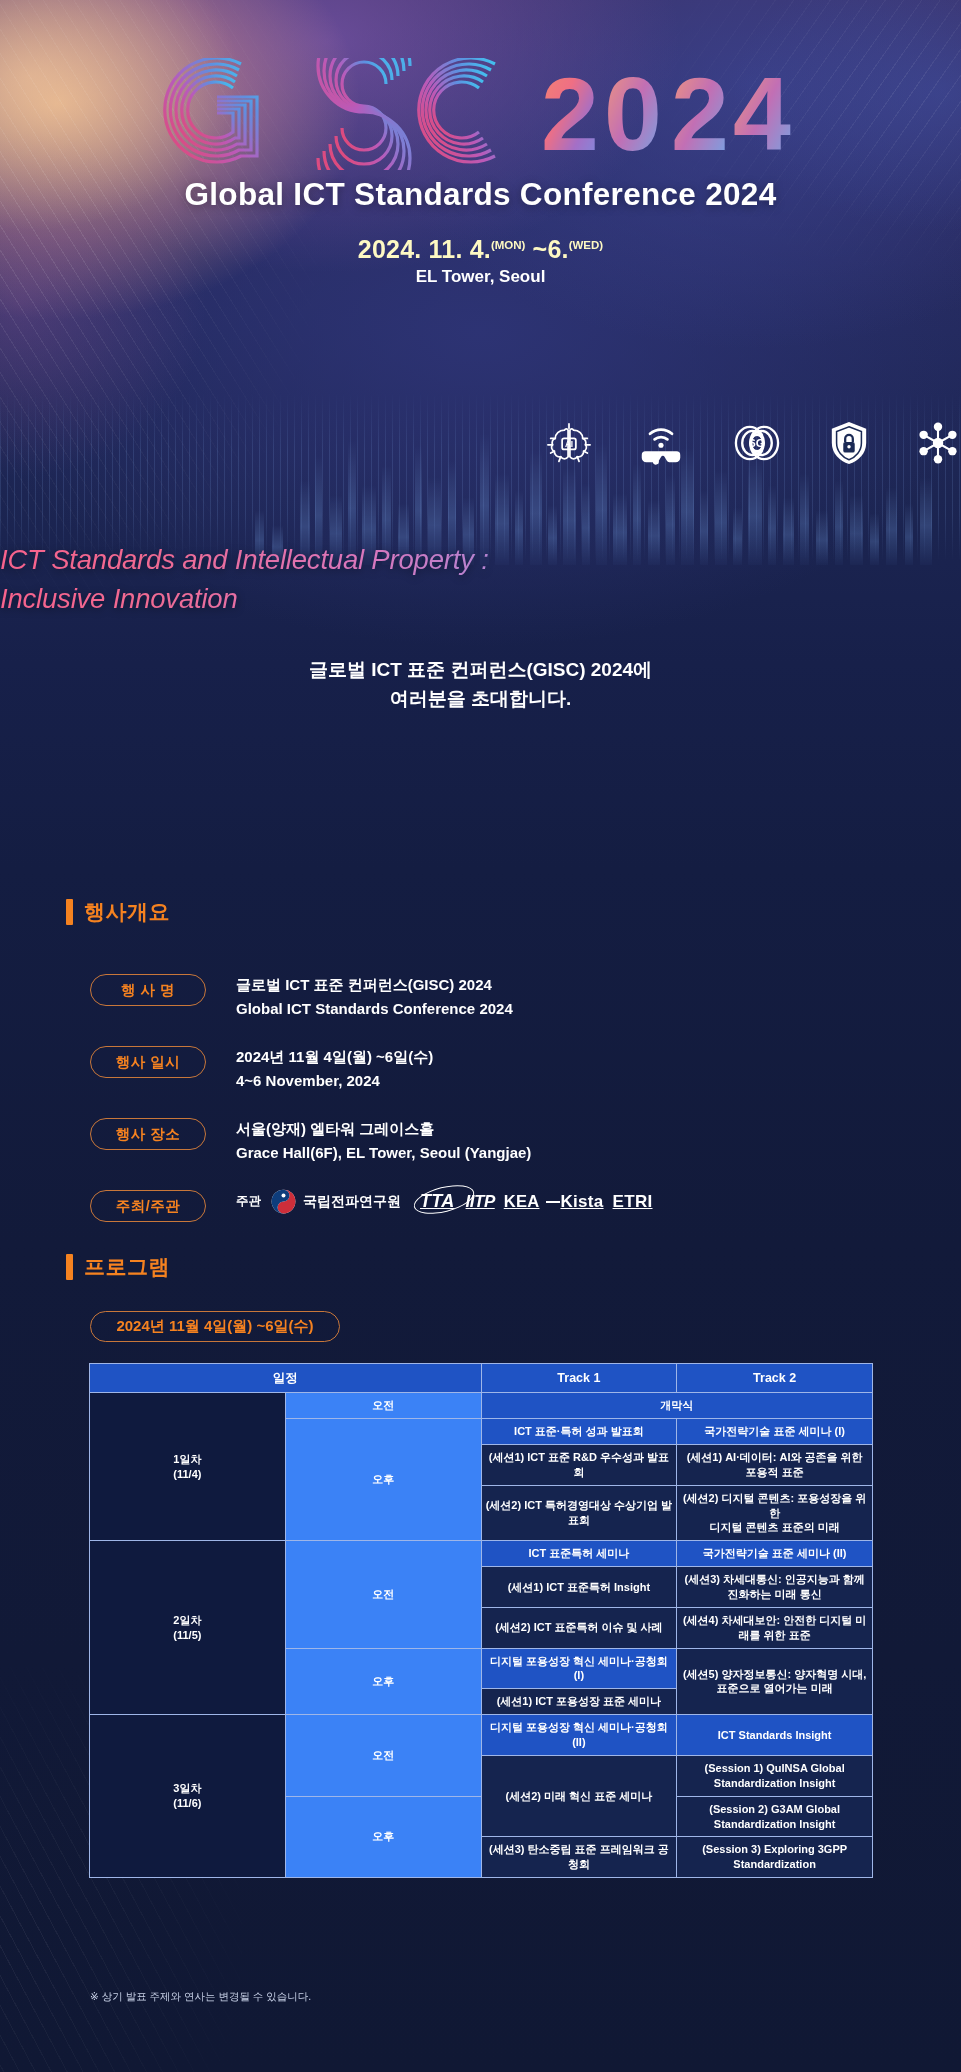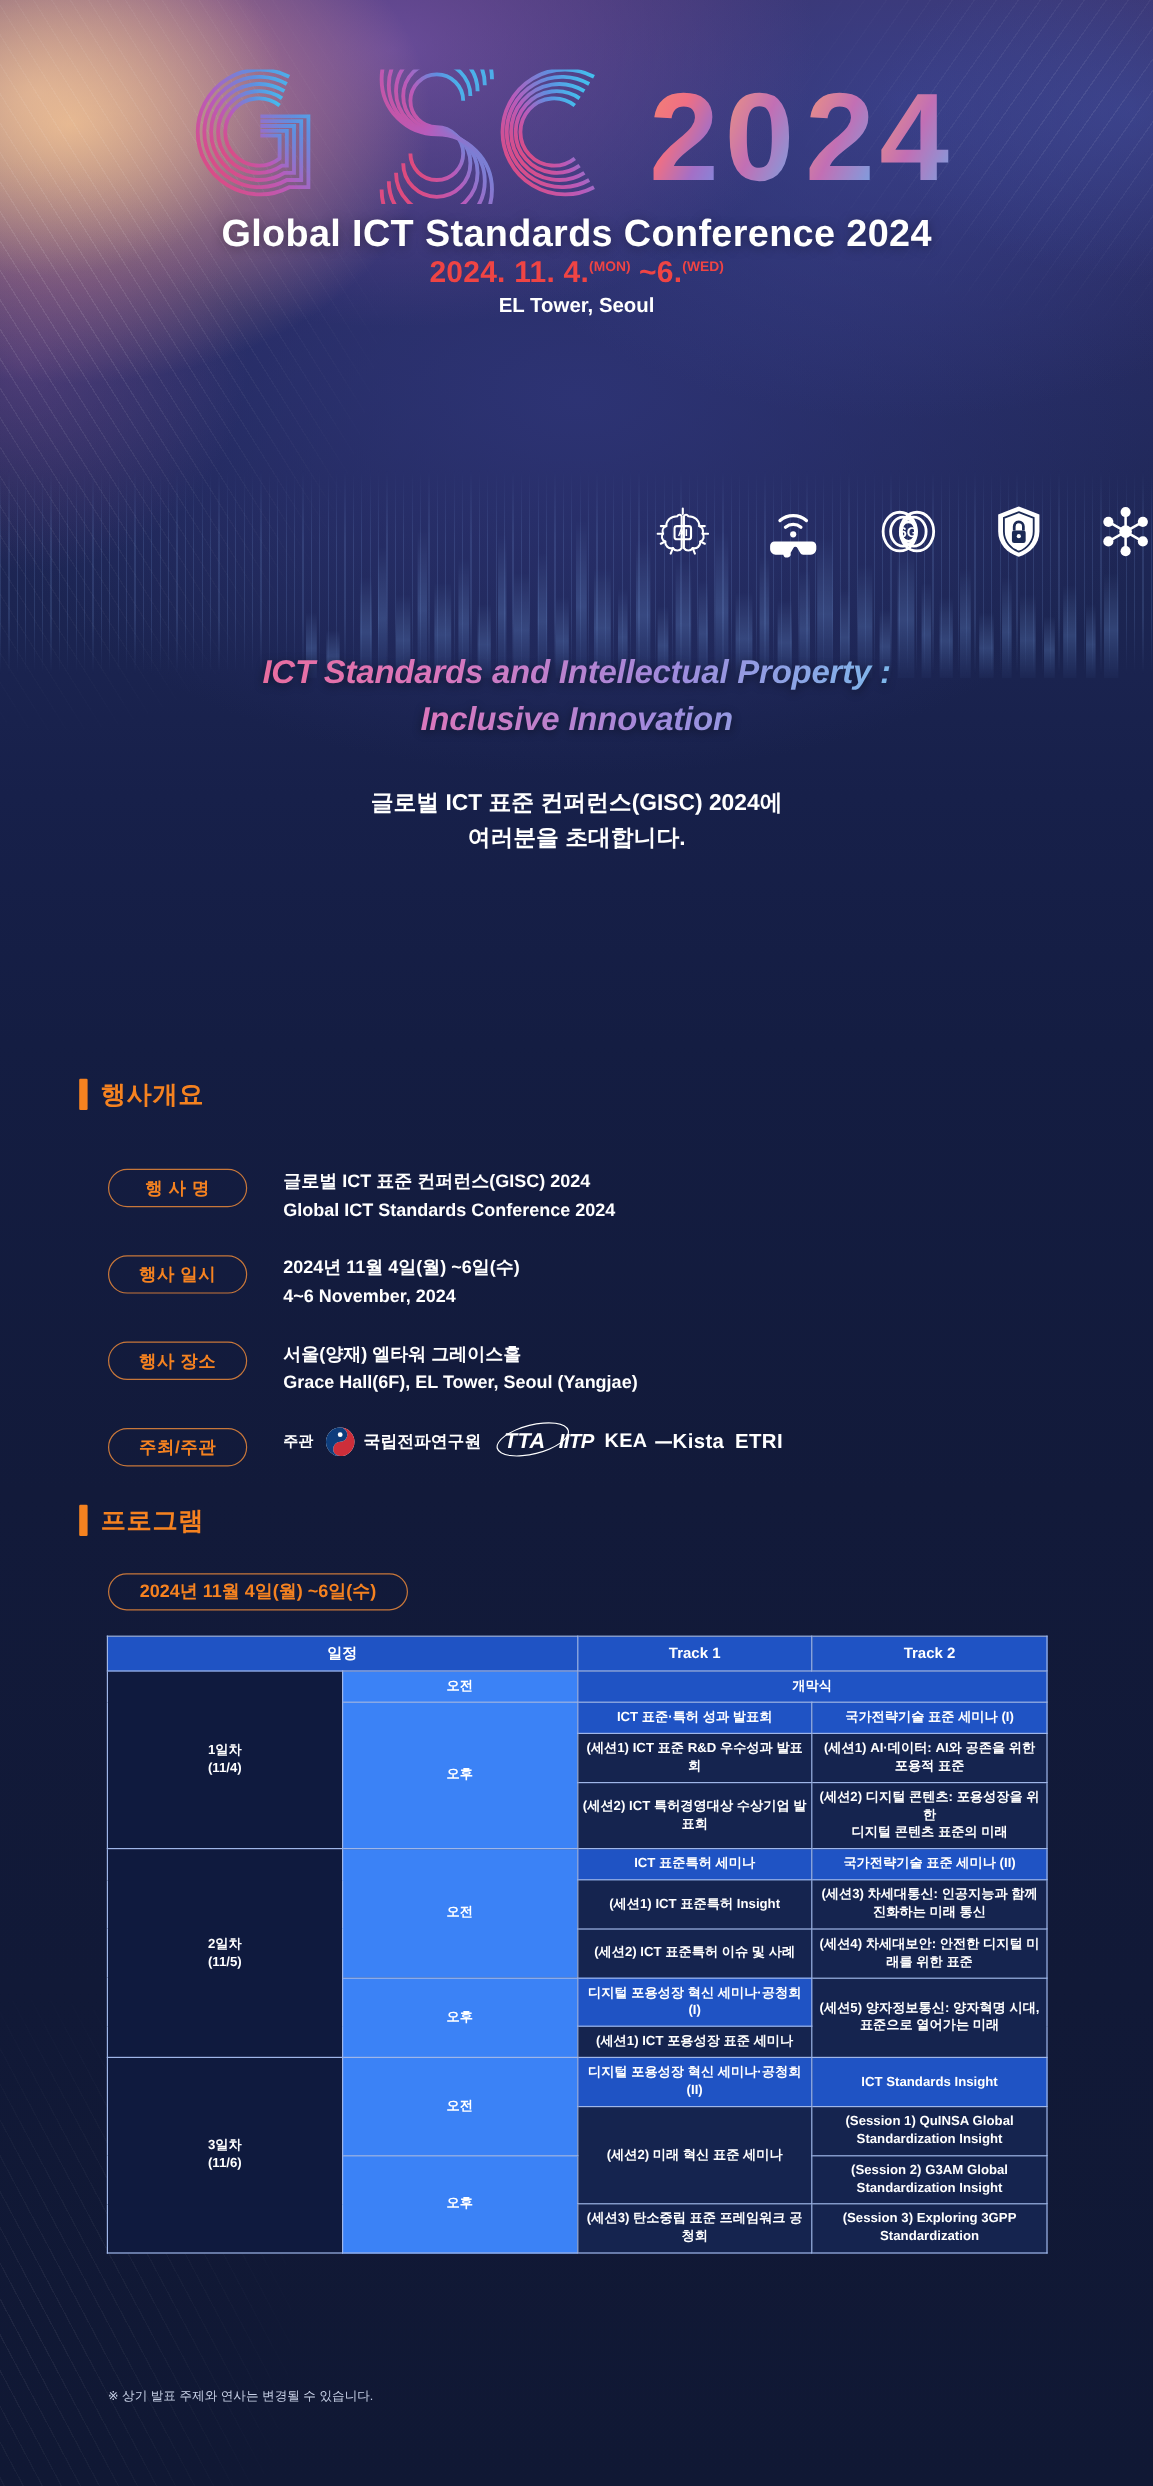--- a/index.html
+++ b/index.html
@@ -71,38 +71,38 @@
   .hero { position:relative; padding-top:58px; text-align:center; }
 
   .gisc-logo { display:block; margin:0 auto; }
 
   .conf-title {
     margin-top:6px; font-size:31.5px; font-weight:700;
     letter-spacing:.3px; color:#ffffff;
     text-shadow:0 2px 10px rgba(0,0,0,.35);
   }
   .date-line {
-    font-size:25px; font-weight:700; color:#ef4444;
+    margin-top:22px; font-size:25px; font-weight:700; color:#fef9c3;
     letter-spacing:.2px;
     text-align:center;
   }
   .date-line sup { font-size:11.5px; font-weight:700; vertical-align:super; letter-spacing:0; }
   .venue-line { margin-top:3px; font-size:17px; font-weight:700; color:#fff; }
 
   
   .icon-row {
     position:absolute; left:0; right:0; top:420px;
     display:flex; justify-content:flex-end; gap:45px; align-items:center;padding-left:13px;
   }
   .icon-row svg { display:block; }
 
   
   .theme {
-    position:absolute; left:0; right:0; top:540px; text-align:center;
-    font-size:27.5px; font-weight:700; font-style:italic; line-height:1.42;
+    position:absolute; left:0; right:0; top:540px; text-align:left;
+    font-size:27.5px; font-weight:400; font-style:italic; line-height:1.42;
     letter-spacing:-.2px;
     background:linear-gradient(100deg,#f8628c 0%, #f06a92 16%, #d977bd 38%, #9f8bdd 58%, #7fb6ea 76%, #63cfe8 92%);
     -webkit-background-clip:text; background-clip:text;
     -webkit-text-fill-color:transparent; color:transparent;
     filter:drop-shadow(0 2px 4px rgba(0,0,0,.45));
   }
   .invite {
     position:absolute; left:0; right:0; top:655px; text-align:center;
     font-size:19px; font-weight:700; line-height:1.55; color:#fff;
   }
@@ -130,21 +130,21 @@
   .ov-val .en { display:block; }
 
   
   .org-block { margin-left:30px; }
   .org-line { display:flex; align-items:center; gap:9px; margin-bottom:14px; }
   .org-tag { font-size:12.5px; font-weight:700; color:#fff; width:26px; flex:0 0 auto; }
   .org-item { display:flex; align-items:center; gap:7px; margin-right:8px; }
   .org-name { font-size:14px; font-weight:700; color:#fff; white-space:nowrap; }
   .taeguk { width:25px; height:25px; flex:0 0 auto; }
 
-  .logo-txt { font-weight:700; color:#fff; letter-spacing:.3px; white-space:nowrap; }
+  .logo-txt { font-weight:700; color:#fff; letter-spacing:.3px; white-space:nowrap;text-decoration:underline; }
   .l-tta { font-size:18px; font-style:italic; position:relative; padding:0 2px; }
   .l-tta .ring {
     position:absolute; left:-5px; top:-4px; width:62px; height:25px;
     border:1.7px solid #fff; border-radius:50%; transform:rotate(-14deg);
   }
   .l-iitp { font-size:17px; font-style:italic; letter-spacing:-.5px; }
   .l-kea { font-size:16.5px; }
   .l-kista { font-size:17px; position:relative; padding-left:12px; }
   .l-kista .dash { position:absolute; left:-2px; top:9px; width:14px; height:2px; background:#fff; }
   .l-etri { font-size:17px; }

